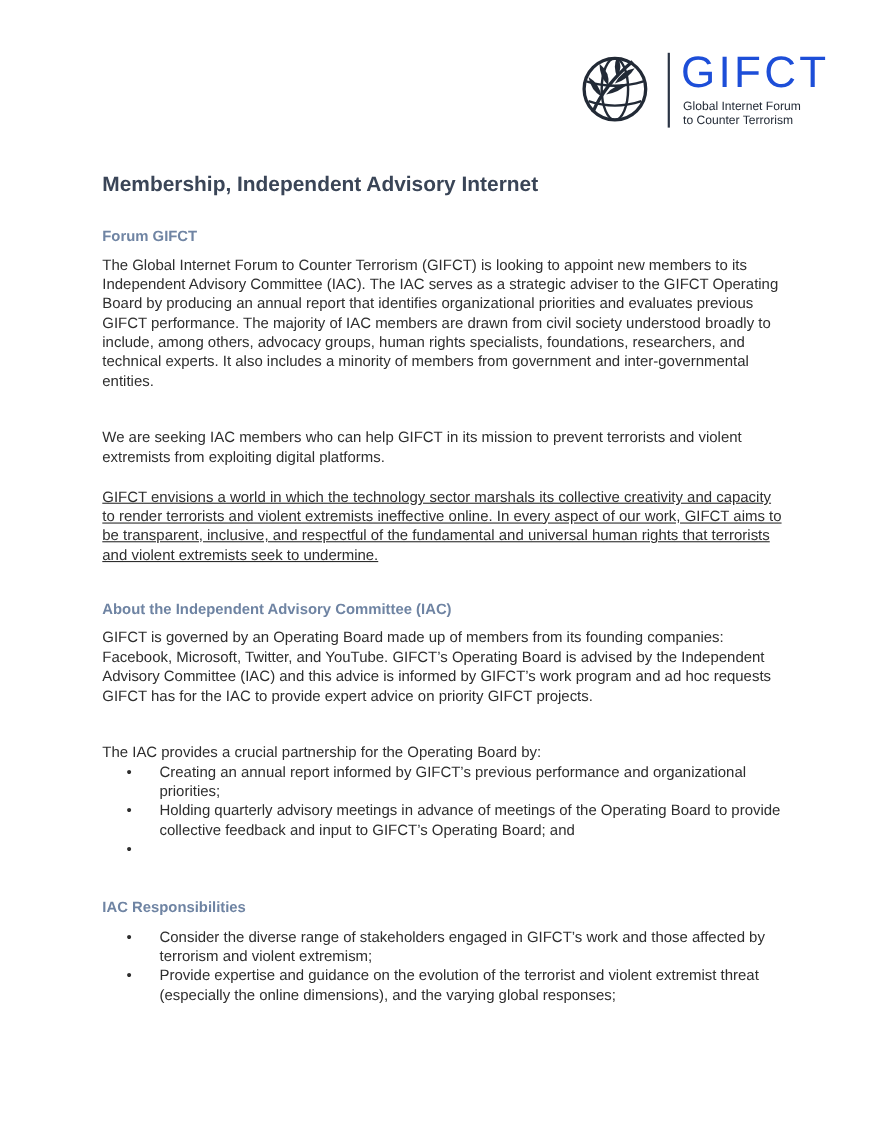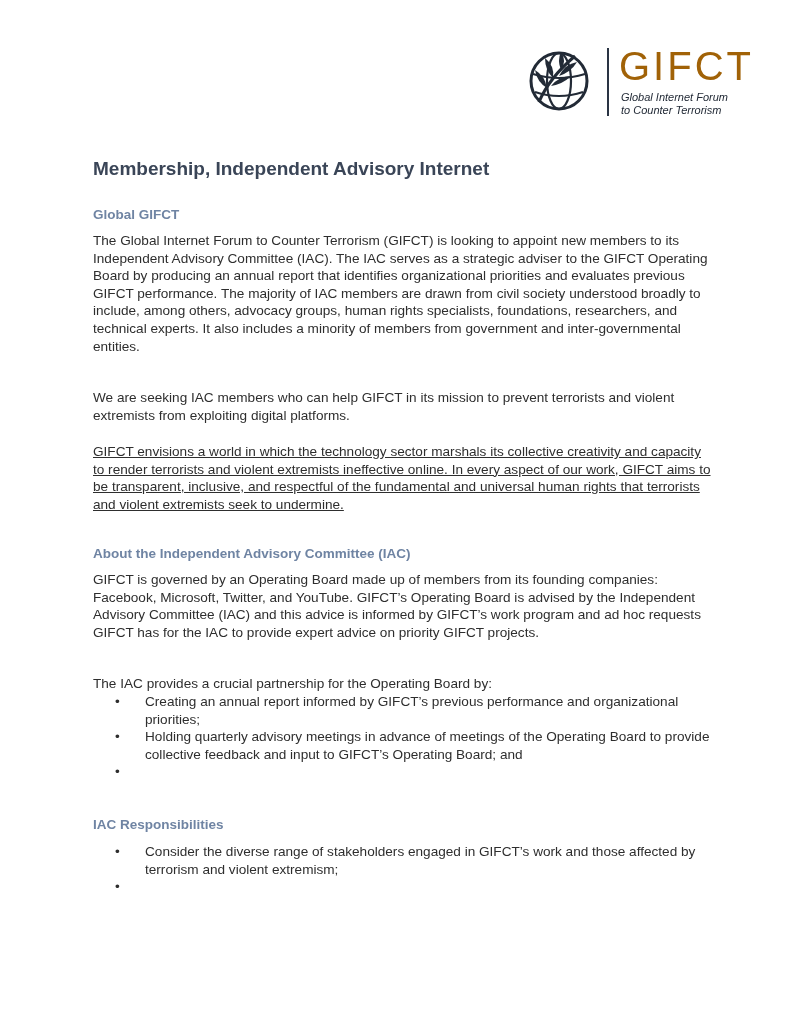--- a/index.html
+++ b/index.html
@@ -1,22 +1,22 @@
 <!DOCTYPE html>
 <html><head>
 <meta charset="utf-8">
 <style>
   html, body { margin:0; padding:0; background:#ffffff; }
   body { width:791px; height:1024px; position:relative; overflow:hidden;
          font-family:"Liberation Sans", sans-serif; color:#2b2b2b; }
   .logo { position:absolute; left:527px; top:44px; width:220px; height:76px; }
   .logo .globe { position:absolute; left:0; top:4px; width:64px; height:64px; }
   .logo .divider { position:absolute; left:80px; top:4px; width:2px; height:68px; background:#2a3444; }
-  .logo .name { position:absolute; left:92px; top:-2px; font-size:40px; font-weight:400; letter-spacing:3px; color:#a16207; line-height:48px; }
-  .logo .sub { position:absolute; left:94px; top:47px; font-size:11px; line-height:13px; color:#222a36;font-style:italic; }
+  .logo .name { position:absolute; left:92px; top:-2px; font-size:40px; font-weight:400; letter-spacing:3px; color:#1d4ed8; line-height:48px; }
+  .logo .sub { position:absolute; left:94px; top:47px; font-size:11px; line-height:13px; color:#222a36; }
   .title { position:absolute; left:93px; top:158px; font-size:19px; font-weight:bold; color:#3a4557; white-space:nowrap; }
   h2 { position:absolute; left:93px; margin:0; font-size:13.5px; font-weight:bold; color:#6f84a3; white-space:nowrap; }
   p.body { position:absolute; left:93px; width:620px; margin:0; font-size:13.6px; line-height:17.6px; color:#2e2e2e; }
   ul.bl { position:absolute; left:93px; width:620px; margin:0; padding:0; list-style:none; font-size:13.6px; line-height:17.6px; color:#2e2e2e; }
   ul.bl li { position:relative; padding-left:52px; }
   ul.bl li .dot { position:absolute; left:22px; top:0; }
 </style>
 </head>
 <body>
 
@@ -36,31 +36,31 @@
   <div class="divider"></div>
   <div class="name">GIFCT</div>
   <div class="sub">
     <div>Global Internet Forum</div>
     <div>to Counter Terrorism</div>
   </div>
 </div>
 
 <div class="title">Membership, Independent Advisory Internet</div>
 
-<h2 style="top:207px;">Global GIFCT</h2>
+<h2 style="top:207px;">Forum GIFCT</h2>
 <p class="body" style="top:232px;">The Global Internet Forum to Counter Terrorism (GIFCT) is looking to appoint new members to its Independent Advisory Committee (IAC).  The IAC serves as a strategic adviser to the GIFCT Operating Board by producing an annual report that identifies organizational priorities and evaluates previous GIFCT performance.  The majority of IAC members are drawn from civil society understood broadly to include, among others, advocacy groups, human rights specialists, foundations, researchers, and technical experts.  It also includes a minority of members from government and inter-governmental entities.</p>
 <p class="body" style="top:389px;">We are seeking IAC members who can help GIFCT in its mission to prevent terrorists and violent extremists from exploiting digital platforms.</p>
 <p class="body" style="top:443px;text-decoration:underline;">GIFCT envisions a world in which the technology sector marshals its collective creativity and capacity to render terrorists and violent extremists ineffective online. In every aspect of our work, GIFCT aims to be transparent, inclusive, and respectful of the fundamental and universal human rights that terrorists and violent extremists seek to undermine.</p>
 
 <h2 style="top:546px;">About the Independent Advisory Committee (IAC)</h2>
 <p class="body" style="top:571px;">GIFCT is governed by an Operating Board made up of members from its founding companies: Facebook, Microsoft, Twitter, and YouTube.  GIFCT’s Operating Board is advised by the Independent Advisory Committee (IAC) and this advice is informed by GIFCT’s work program and ad hoc requests GIFCT has for the IAC to provide expert advice on priority GIFCT projects.</p>
 <p class="body" style="top:675px;">The IAC provides a crucial partnership for the Operating Board by:</p>
 <ul class="bl" style="top:693px;">
   <li><span class="dot">•</span><span>Creating an annual report informed by GIFCT’s previous performance and organizational priorities;</span></li>
   <li><span class="dot">•</span><span>Holding quarterly advisory meetings in advance of meetings of the Operating Board to provide collective feedback and input to GIFCT’s Operating Board; and</span></li>
   <li><span class="dot">•</span></li>
 </ul>
 
 <h2 style="top:817px;">IAC Responsibilities</h2>
 <ul class="bl" style="top:843px;">
   <li><span class="dot">•</span><span>Consider the diverse range of stakeholders engaged in GIFCT’s work and those affected by terrorism and violent extremism;</span></li>
-  <li><span class="dot">•</span></li>
+  <li><span class="dot">•</span><span>Provide expertise and guidance on the evolution of the terrorist and violent extremist threat (especially the online dimensions), and the varying global responses;</span></li>
 </ul>
 
 </body></html>

